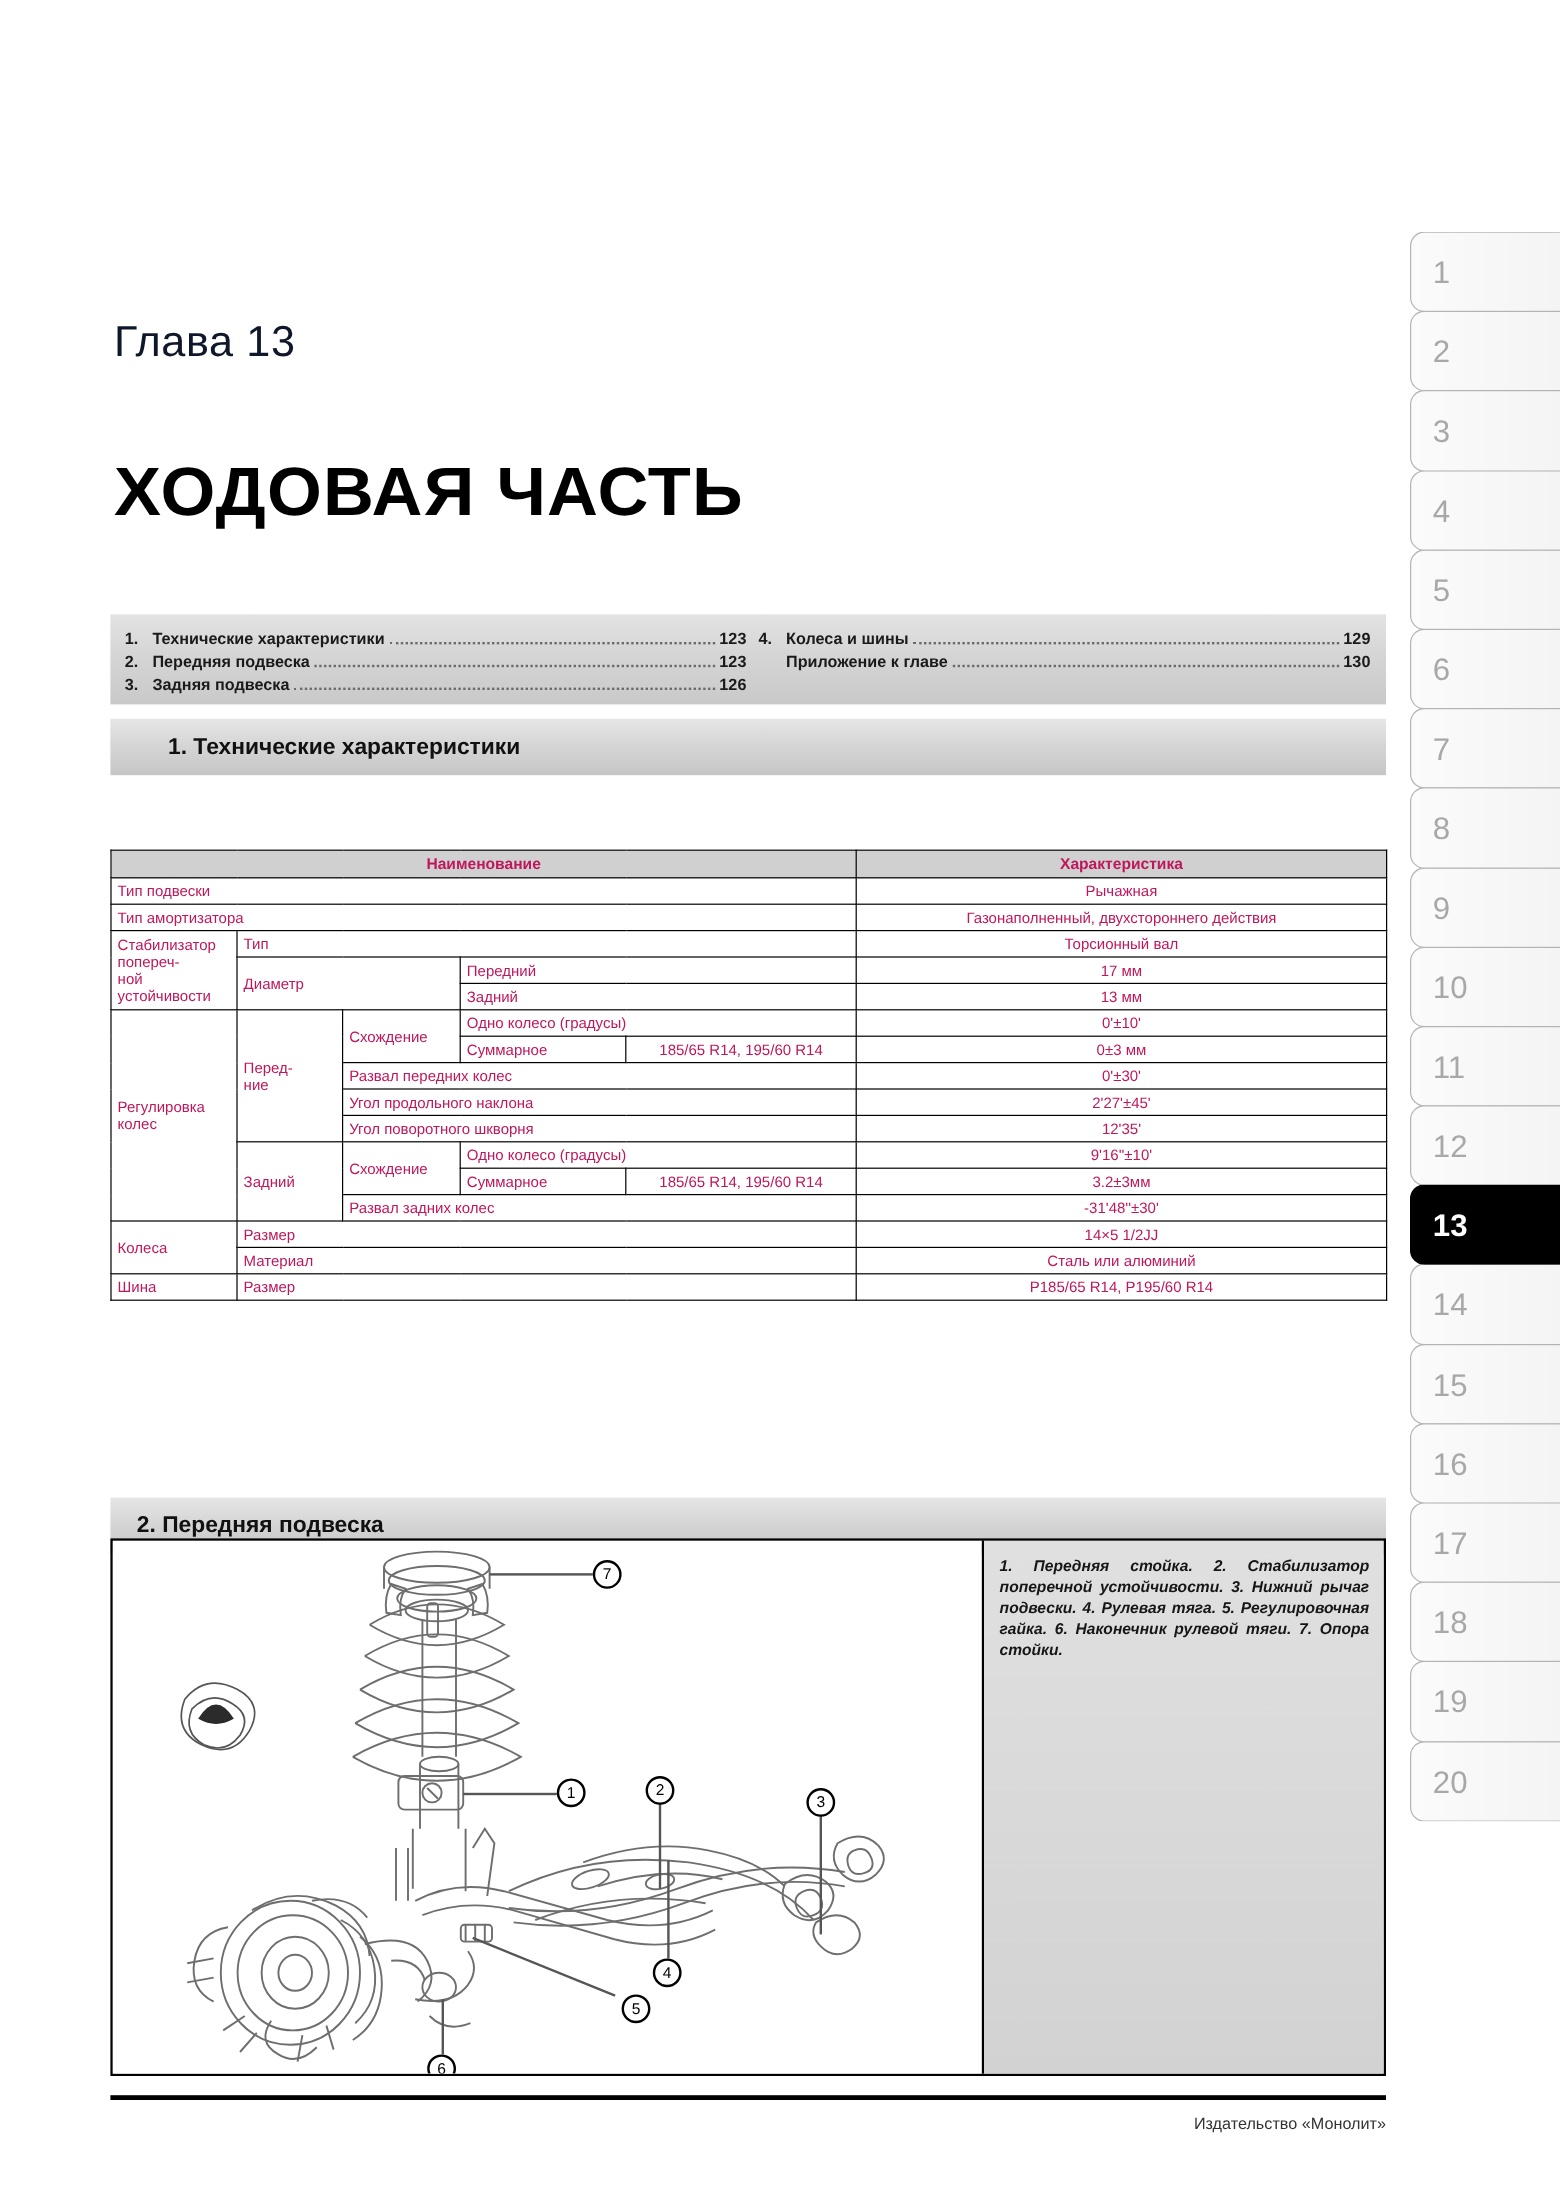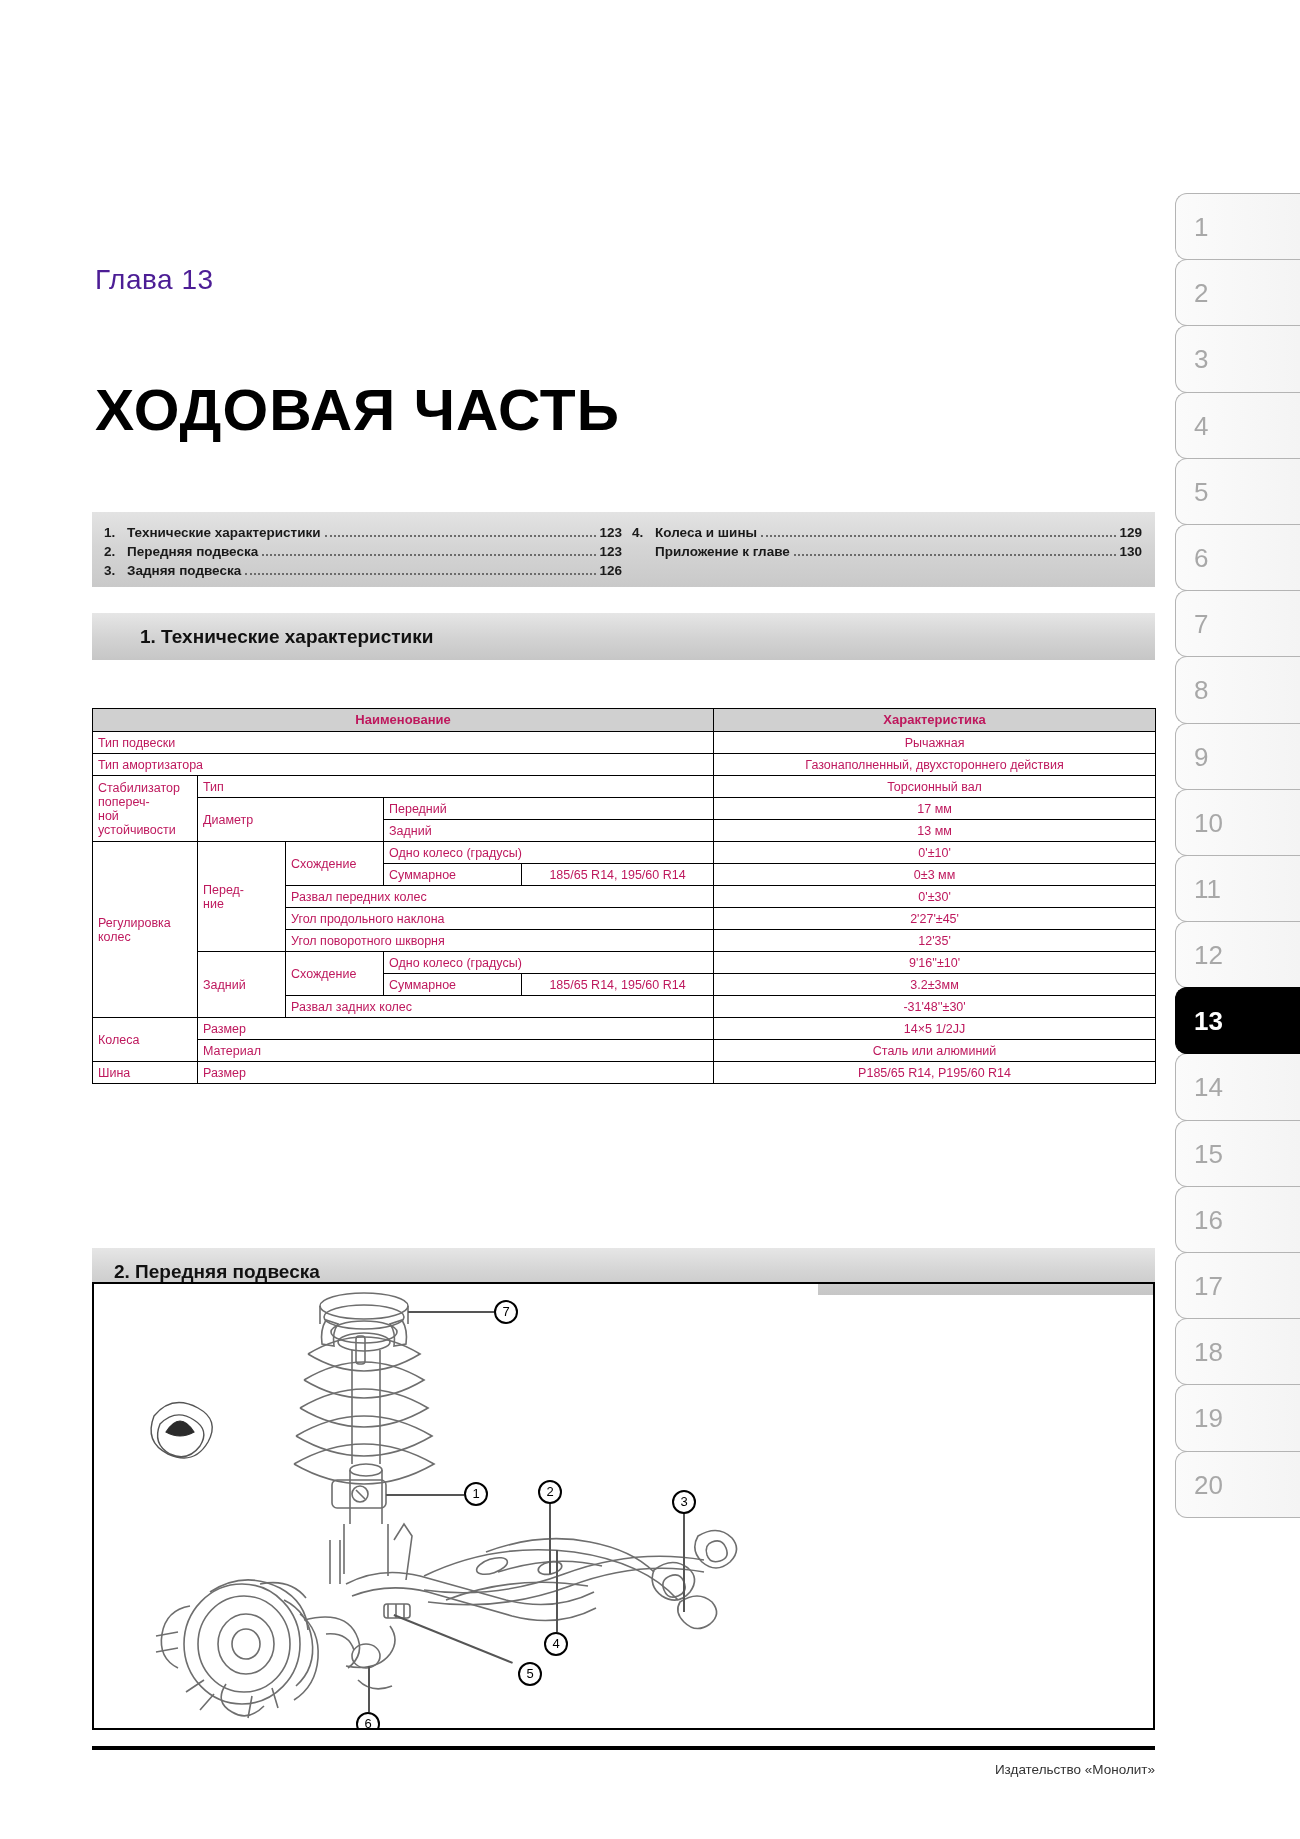--- a/index.html
+++ b/index.html
@@ -18,22 +18,22 @@
     position: absolute;
     left: 0; top: 0;
     width: 1300px; height: 1839px;
     background: #fff;
   }
 
   
   #chapter-label {
     position: absolute;
     left: 95px; top: 264px;
-    font-size: 28px;
-    color: #4c1d95;
+    font-size: 36px;
+    color: #0f172a;
     letter-spacing: 0.5px;
     text-align: right;
   }
   #page-title {
     position: absolute;
     left: 95px; top: 377px;
     font-size: 57px;
     font-weight: bold;
     color: #000;
     letter-spacing: 1px;
@@ -80,21 +80,21 @@
     left: 92px;
     width: 1063px;
     height: 47px;
     background: linear-gradient(to bottom, #e6e6e6 0%, #d4d4d4 50%, #c6c6c6 100%);
     font-size: 19px;
     font-weight: bold;
     color: #111;
     padding-left: 22px;
     line-height: 47px;
   }
-  #section-1-banner { top: 613px; padding-left: 48px; }
+  #section-1-banner { top: 599px; padding-left: 48px; }
   #section-2-banner { top: 1248px; }
 
   
   #spec-table {
     position: absolute;
     left: 92px; top: 708px;
     width: 1063px;
     border-collapse: collapse;
     font-size: 12.5px;
     color: #be185d;
@@ -459,20 +459,21 @@
       
       <div class="callout" style="left:400px; top:16px;">7</div>
       <div class="callout" style="left:370px; top:198px;">1</div>
       <div class="callout" style="left:444px; top:196px;">2</div>
       <div class="callout" style="left:578px; top:206px;">3</div>
       <div class="callout" style="left:450px; top:348px;">4</div>
       <div class="callout" style="left:424px; top:378px;">5</div>
       <div class="callout" style="left:262px; top:428px;">6</div>
     </div>
 
+    <div id="figure-caption">1. Передняя стойка. 2. Стабилизатор поперечной устойчивости. 3. Нижний рычаг подвески. 4. Рулевая тяга. 5. Регулировочная гайка. 6. Наконечник рулевой тяги. 7. Опора стойки.</div>
   </div>
 
   <div id="footer-rule"></div>
   <div id="footer-text">Издательство «Монолит»</div>
 
   <div id="tab-rail">
     <div class="tab">1</div>
     <div class="tab">2</div>
     <div class="tab">3</div>
     <div class="tab">4</div>

